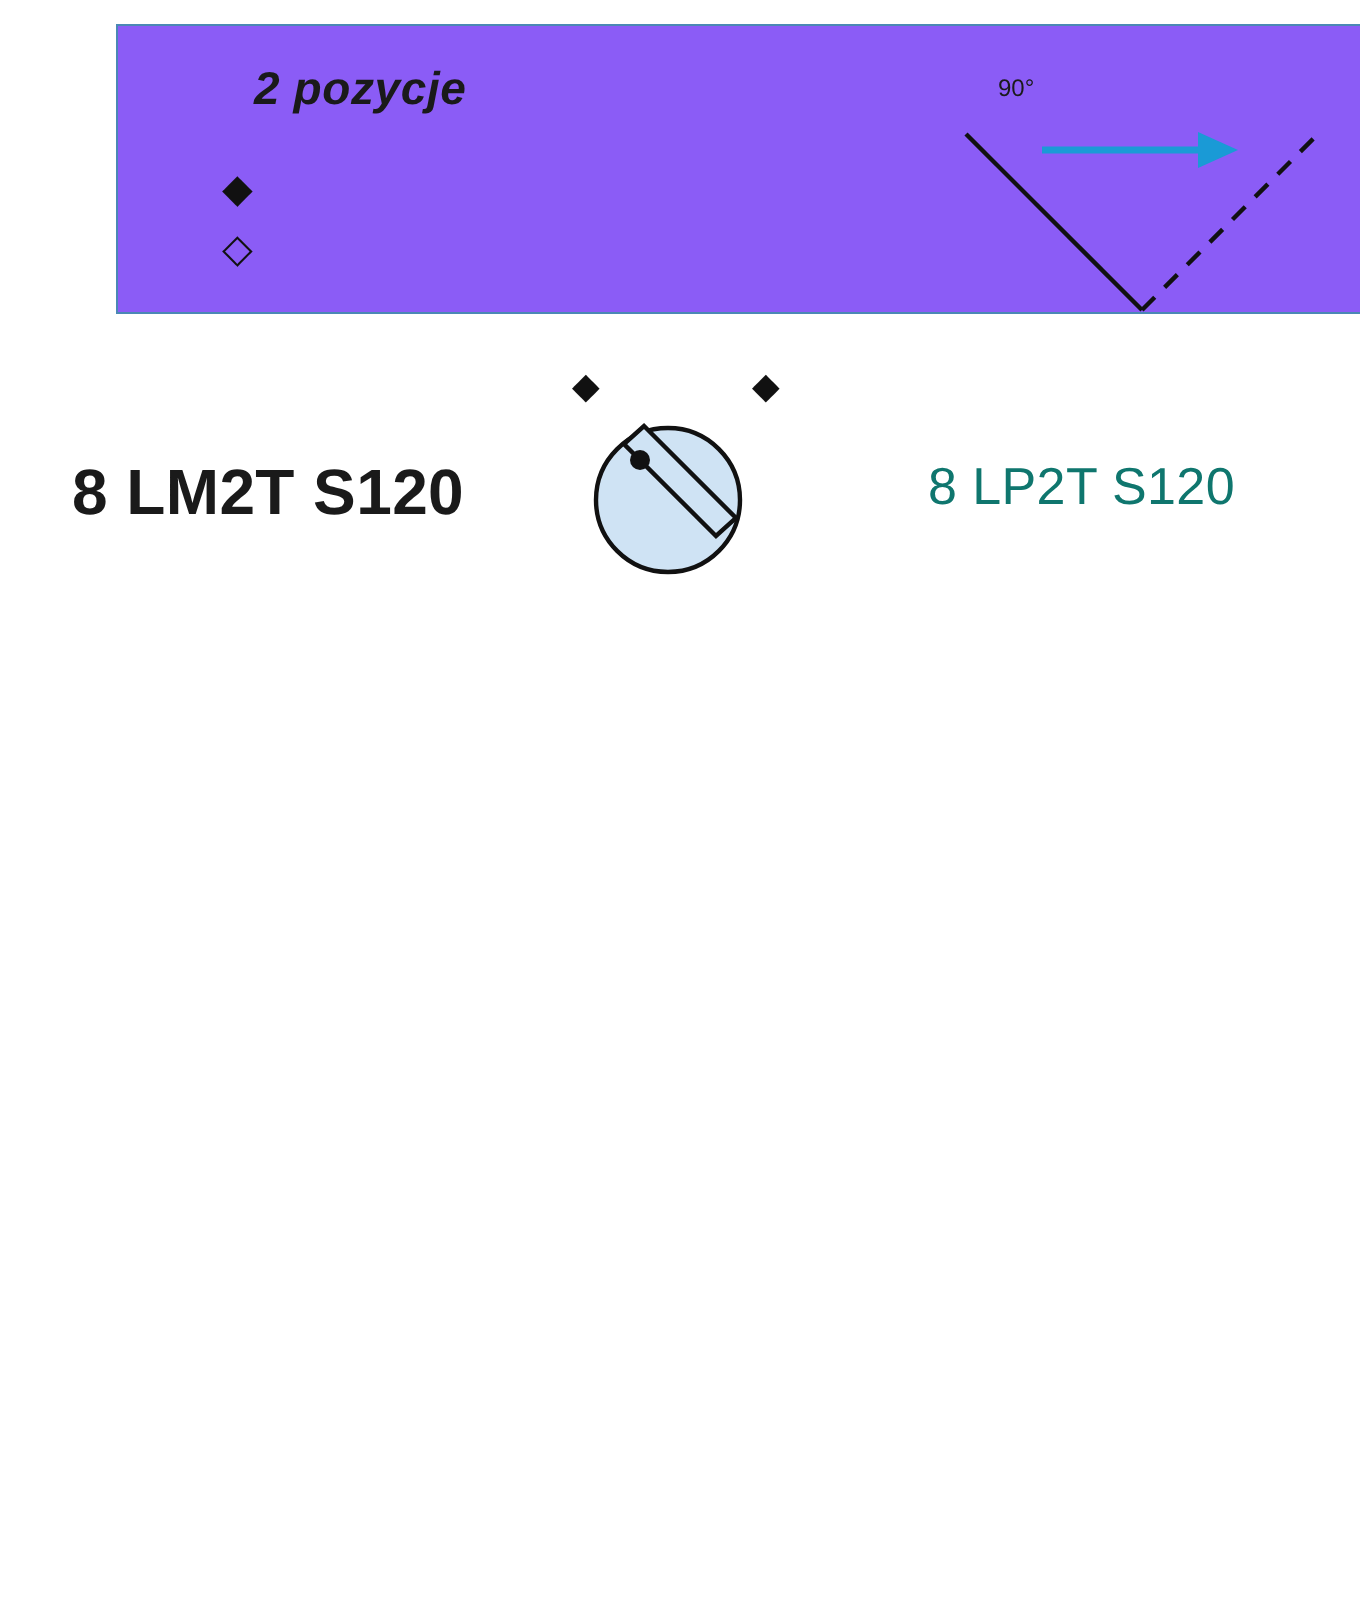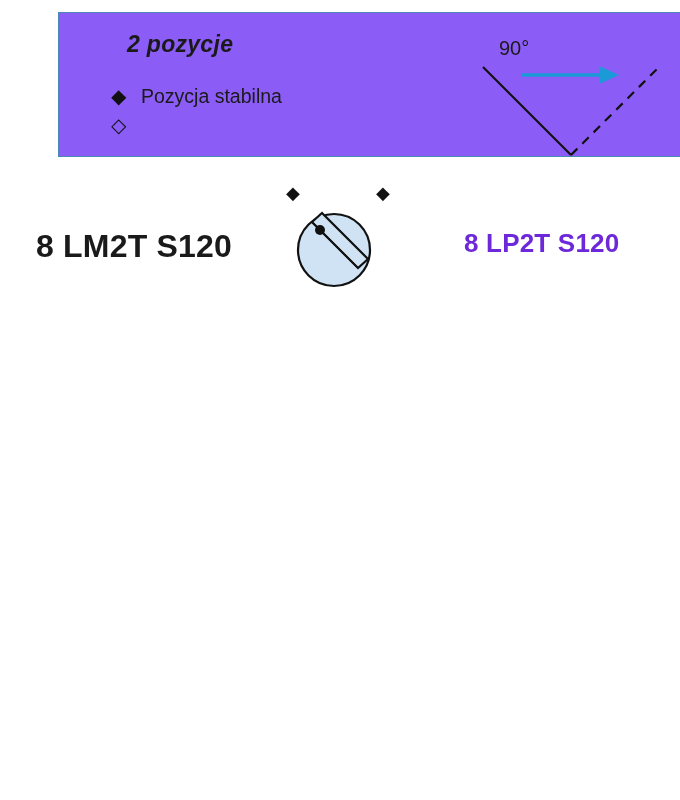--- a/index.html
+++ b/index.html
@@ -58,21 +58,21 @@
   .legend-text {
     font-size: 19.5px;
     color: #1a1a1a;
     white-space: nowrap;
   }
 
   .angle-label {
     position: absolute;
     left: 440px;
     top: 24px;
-    font-size: 20px;
+    font-size: 12px;
     color: #1a1a1a;
   }
 
   .angle-svg {
     position: absolute;
     left: 400px;
     top: 40px;
   }
 
   
@@ -83,22 +83,22 @@
     font-size: 32px;
     font-weight: bold;
     color: #1a1a1a;
     letter-spacing: 0.2px;
   }
   .code-right {
     position: absolute;
     left: 464px;
     top: 228px;
     font-size: 26px;
-    font-weight: bold;
-    color: #6d28d9;
+    font-weight: normal;
+    color: #0f766e;
     letter-spacing: 0.2px;
   }
 
   .knob-wrap {
     position: absolute;
     left: 278px;
     top: 182px;
     width: 120px;
     height: 110px;
   }
@@ -113,21 +113,20 @@
 </style>
 </head>
 <body>
 
 <div class="legend-panel">
   <div class="legend-title">2 pozycje</div>
 
   <div class="legend-rows">
     <div class="legend-row">
       <span class="legend-marker">◆</span>
-      <span class="legend-text">Pozycja stabilna</span>
     </div>
     <div class="legend-row">
       <span class="legend-marker">◇</span>
     </div>
   </div>
 
   <div class="angle-label">90°</div>
 
   <svg class="angle-svg" width="220" height="105">
 

